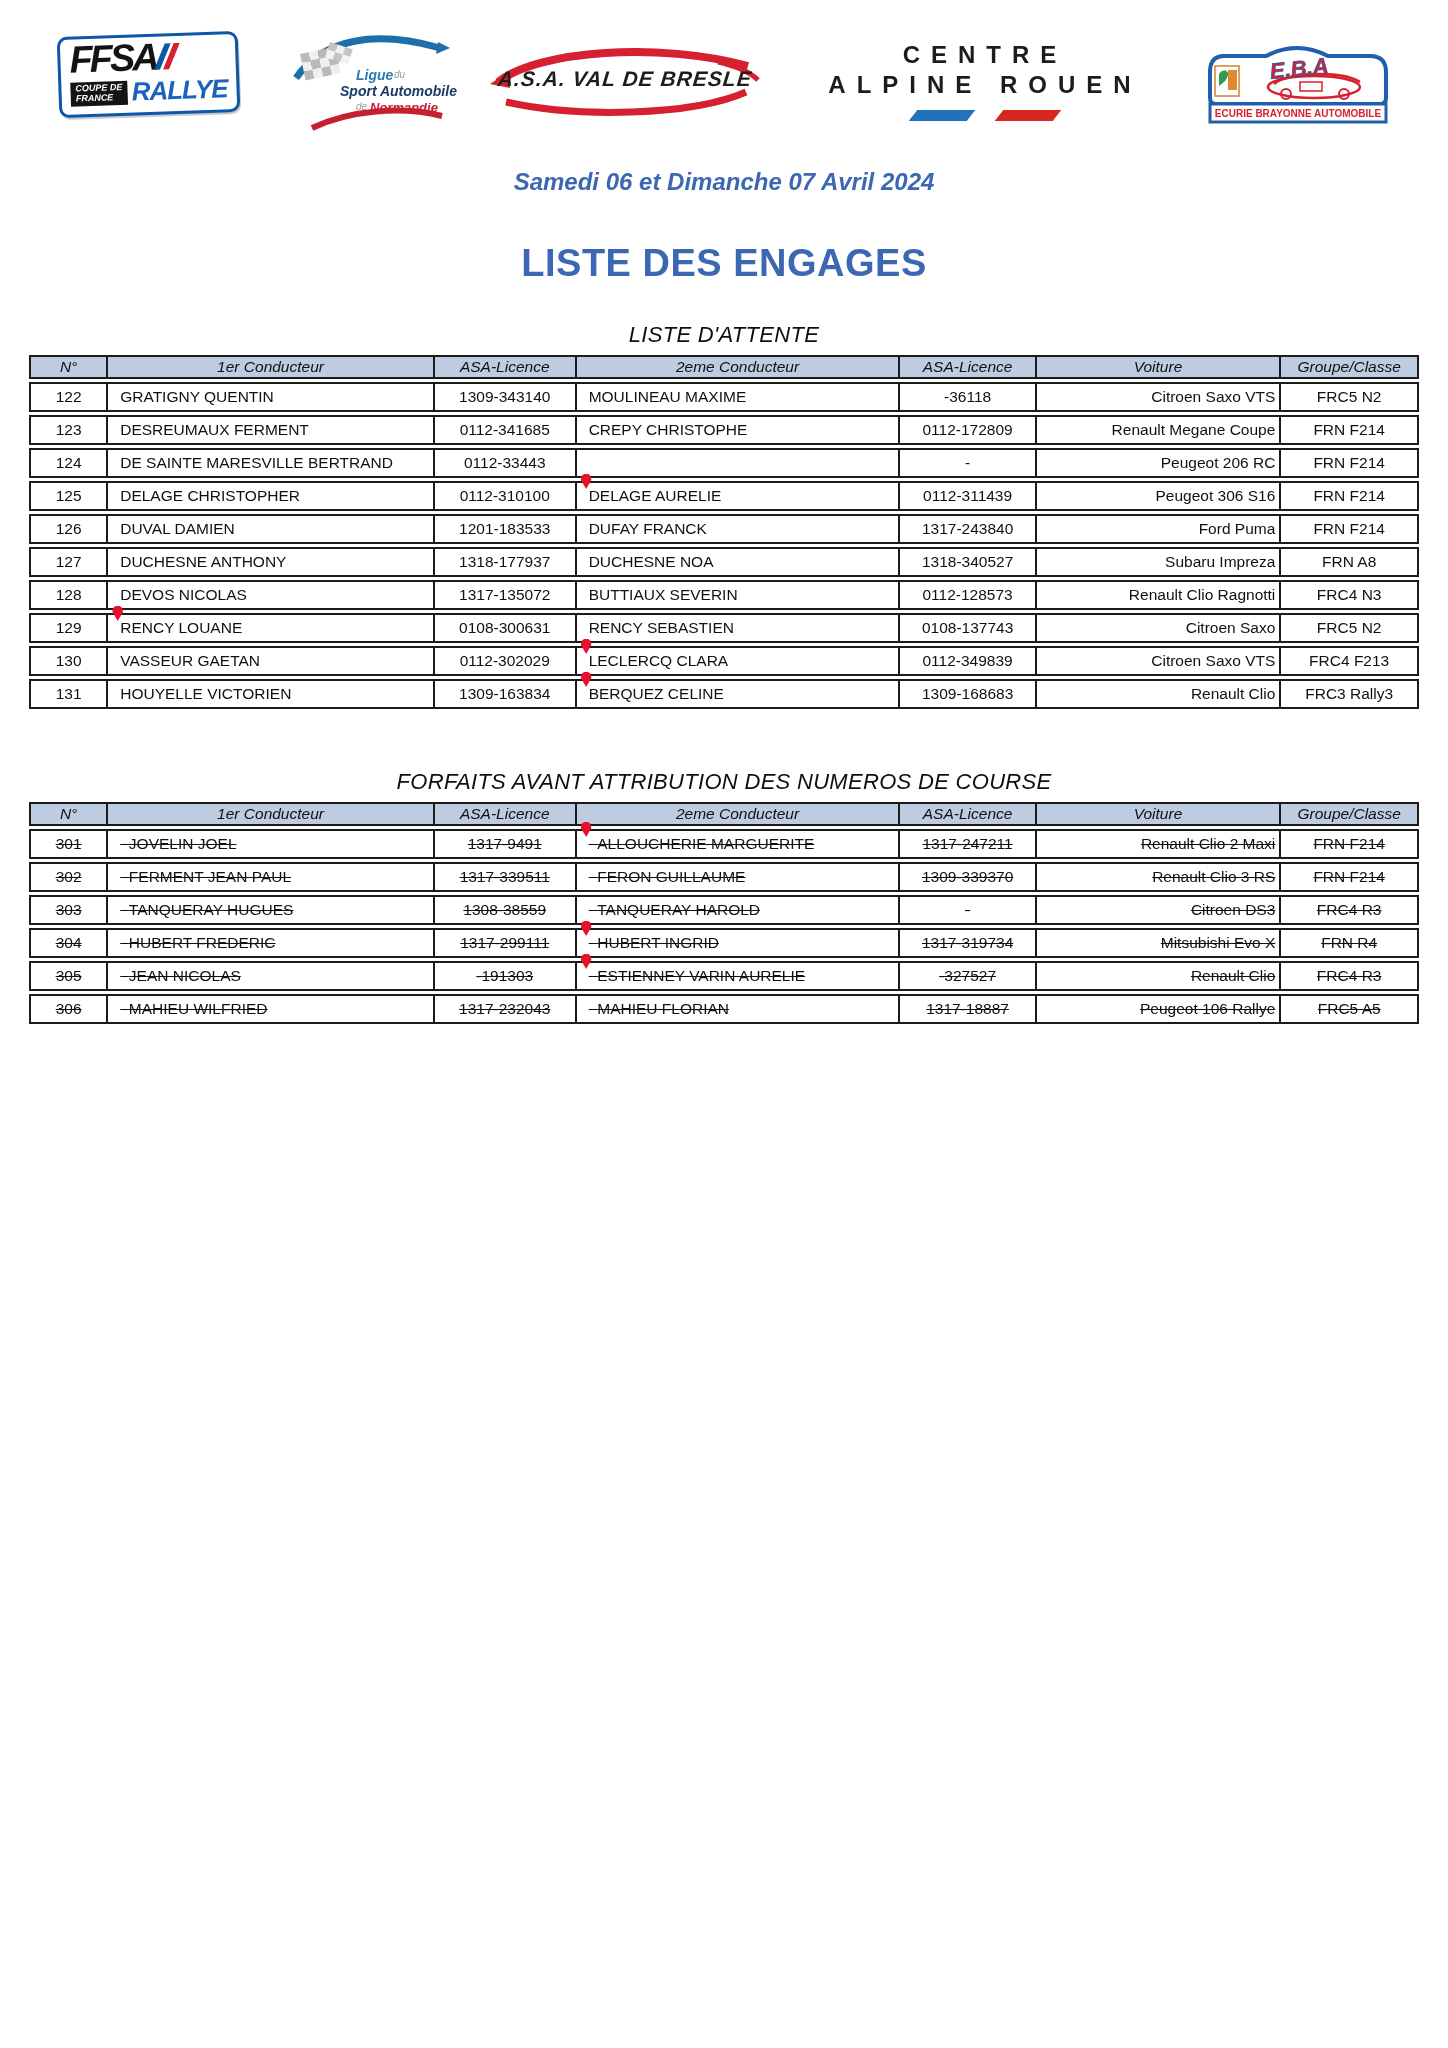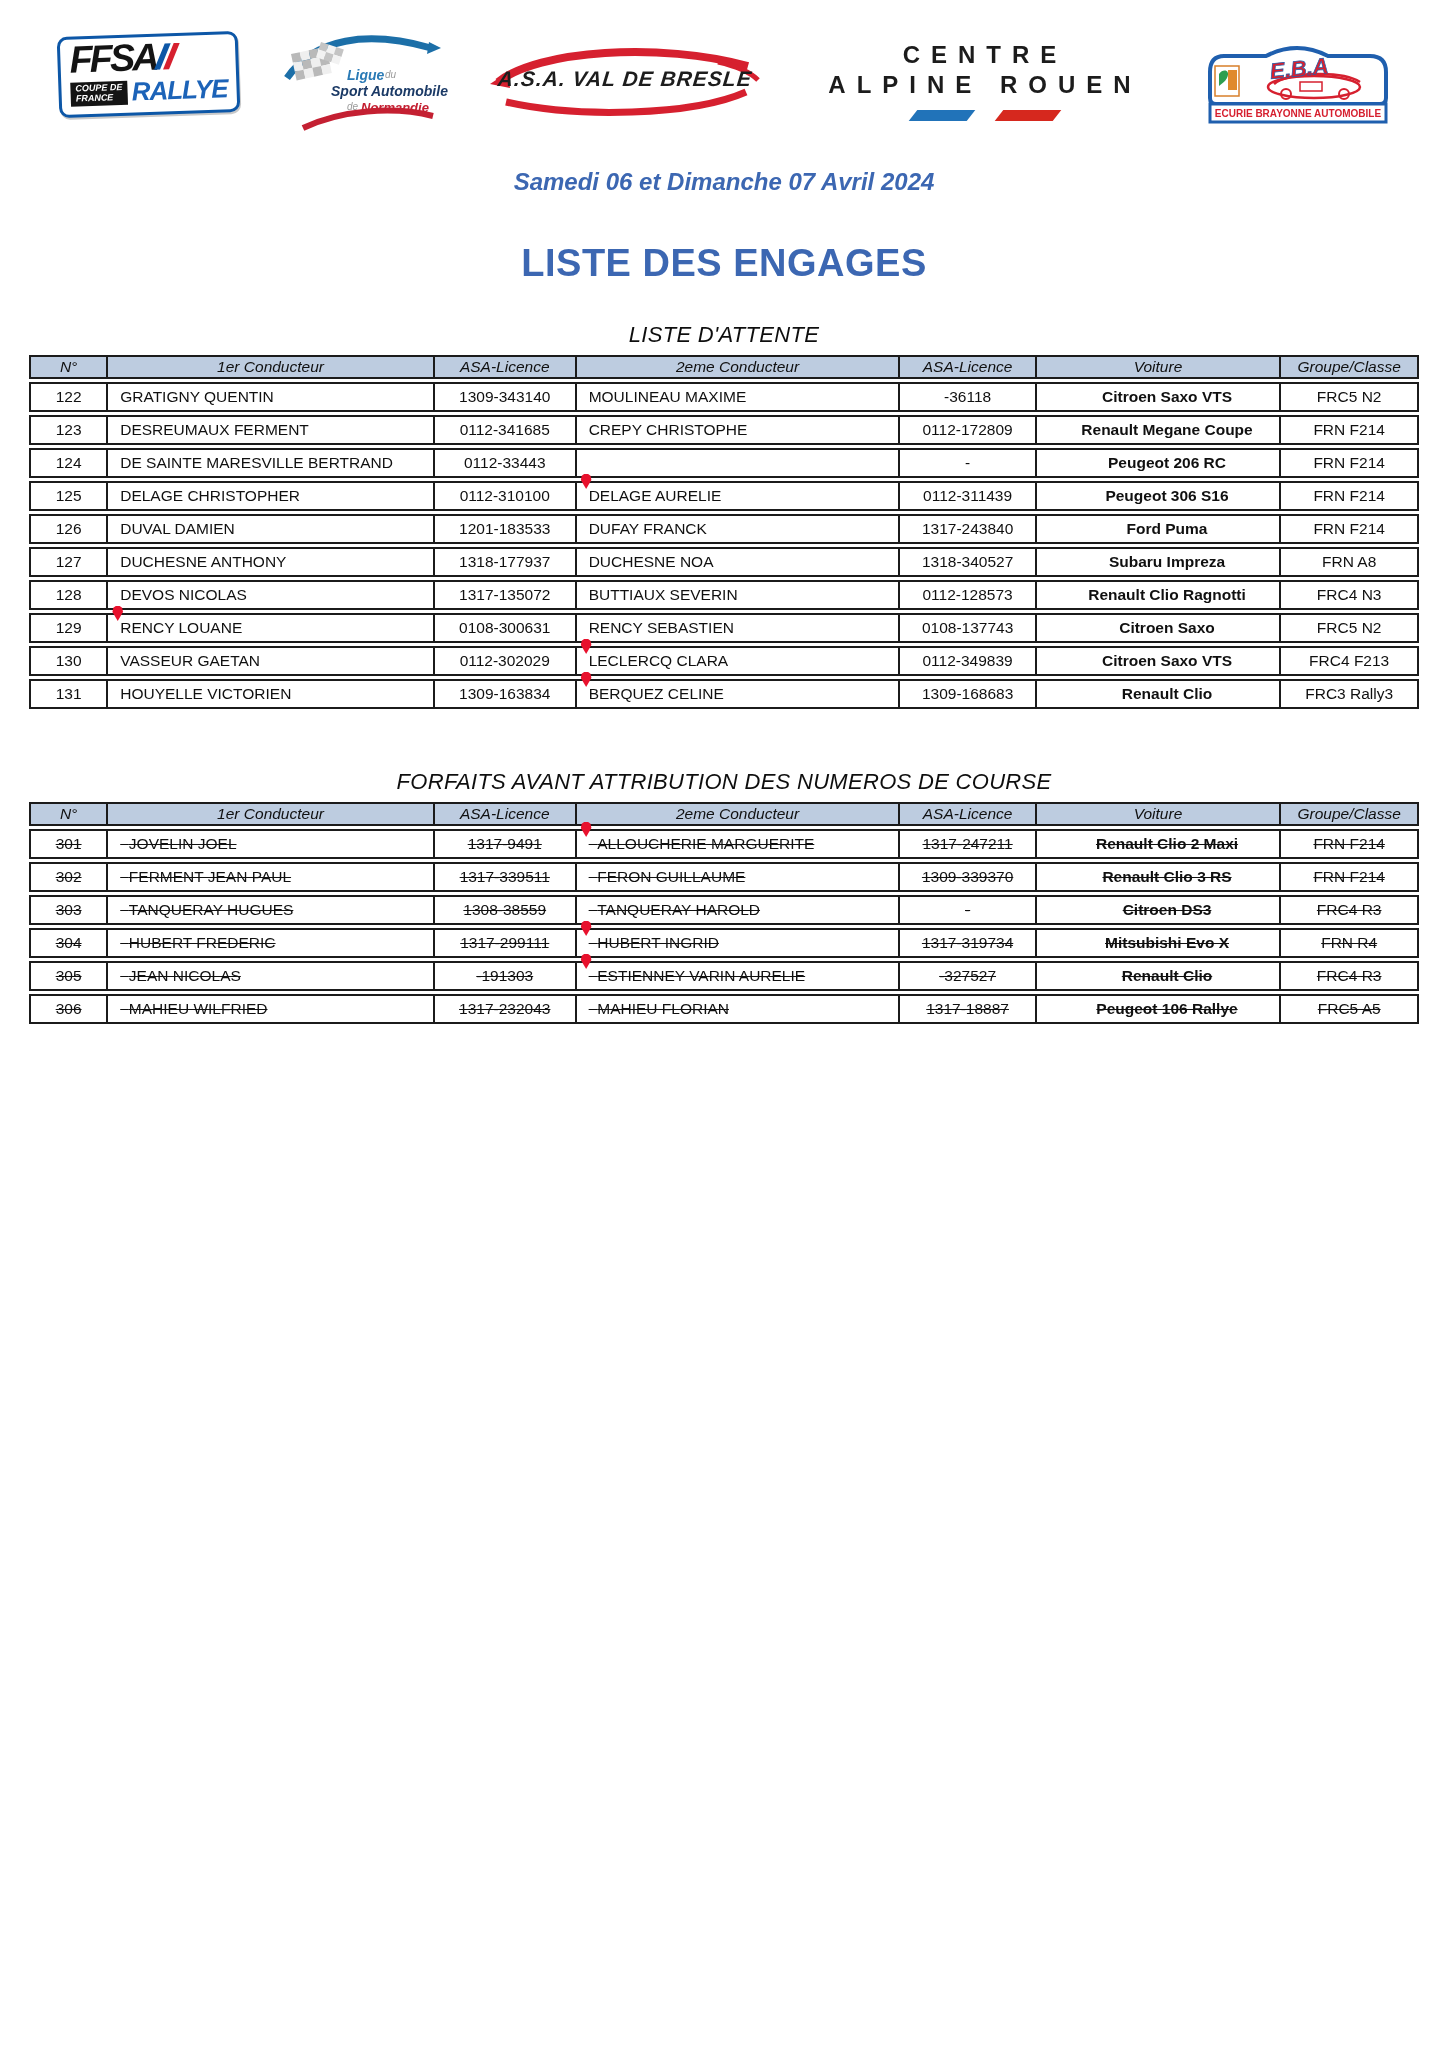--- a/index.html
+++ b/index.html
@@ -50,21 +50,21 @@
   
   table{position:absolute;left:29px;width:1390px;border-collapse:separate;border-spacing:0 3px;table-layout:fixed;font-size:15.5px;color:#101010;}
   .t1{top:352px;}
   .t2{top:799px;}
   th,td{border:2px solid var(--border-dark);border-left-width:0;position:relative;padding:1px 4px;white-space:nowrap;background:#fff;}
   th:first-child,td:first-child{border-left-width:2px;}
   th{background:var(--header-bg);font-style:italic;font-weight:normal;text-align:center;height:24px;font-size:15.5px;}
   td{height:30px;}
   .c-center{text-align:center;}
   .c-left{text-align:left;padding-left:12px;}
-  .c-car{text-align:center;padding-left:22px;font-weight:bold;}
+  .c-car{text-align:right;padding-left:22px;}
   .struck td{text-decoration:line-through;}
   .struck .c-left .cellv::before{content:"\00a0\00a0";}
   .flag{position:absolute;top:-9px;left:4px;width:11px;height:15px;background:var(--flag-red);
         clip-path:polygon(50% 100%,2% 40%,10% 12%,32% 0,68% 0,90% 12%,98% 40%);z-index:2;}
 </style>
 </head>
 <body>
 
 <div class="page">
 
@@ -78,21 +78,21 @@
         <div class="ffsa-bottom">
           <div class="ffsa-cdf">
             <div>COUPE DE</div>
             <div>FRANCE</div>
           </div>
           <div class="ffsa-rallye">RALLYE</div>
         </div>
       </div>
     </div>
 
-    <div class="logo" style="left:281px;top:0;">
+    <div class="logo" style="left:290px;top:0;">
       <svg width="168" height="108" viewBox="0 0 168 108">
         <path d="M6,50 C34,10 86,2 150,20" stroke="#1c6fa8" stroke-width="7" fill="none"></path>
         <path d="M148,14 L160,20 L146,26 Z" fill="#1c6fa8"></path>
         <g transform="translate(10,26) rotate(-12)">
           <rect x="0" y="0" width="9" height="9" fill="#b9b9b9"></rect>
             <rect x="9" y="0" width="9" height="9" fill="#efefef"></rect>
             <rect x="18" y="0" width="9" height="9" fill="#b9b9b9"></rect>
             <rect x="27" y="0" width="9" height="9" fill="#efefef"></rect>
           <rect x="0" y="9" width="9" height="9" fill="#efefef"></rect>
             <rect x="9" y="9" width="9" height="9" fill="#b9b9b9"></rect>

